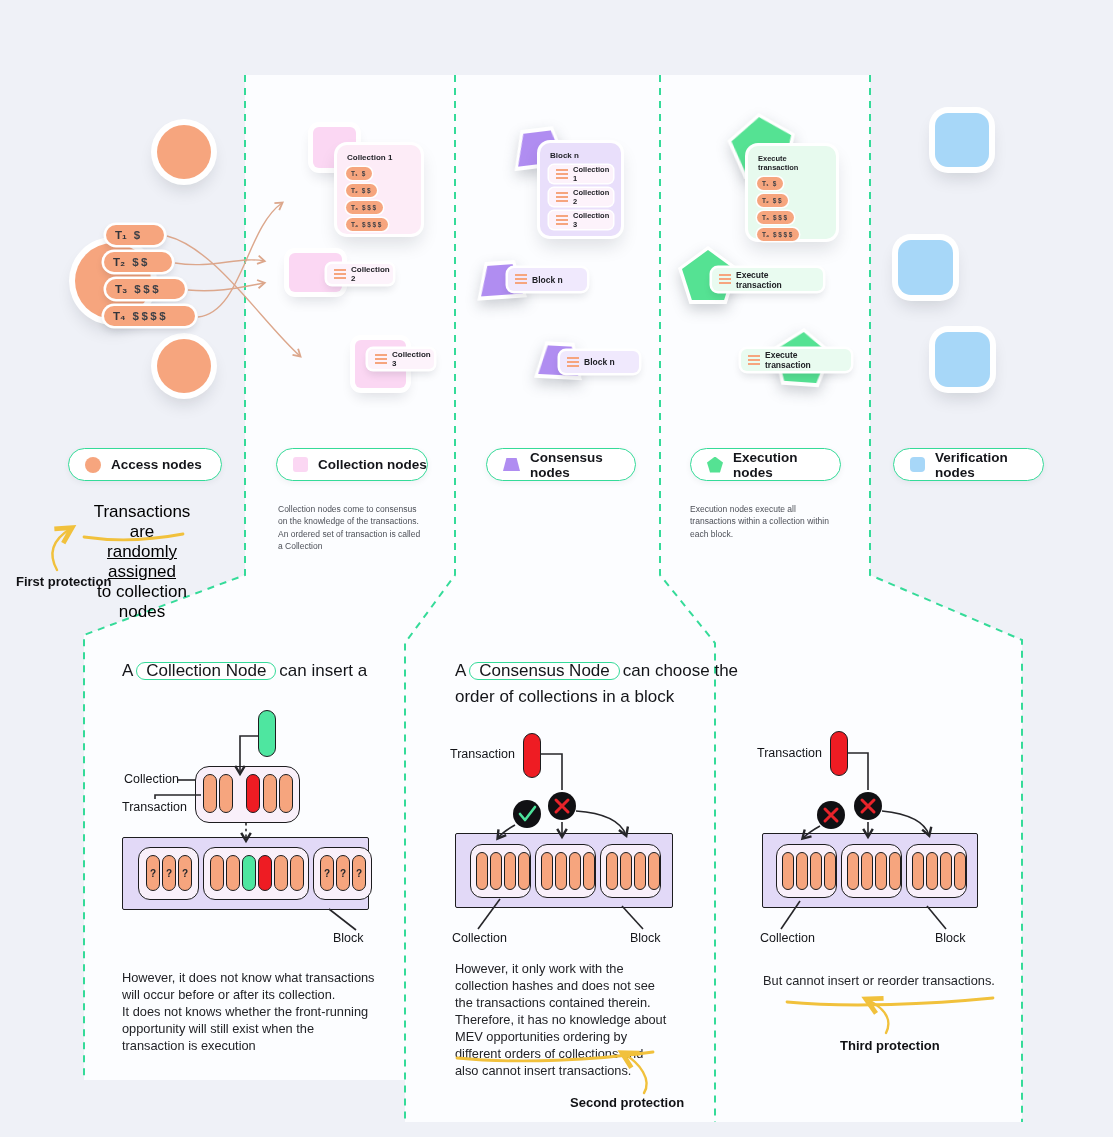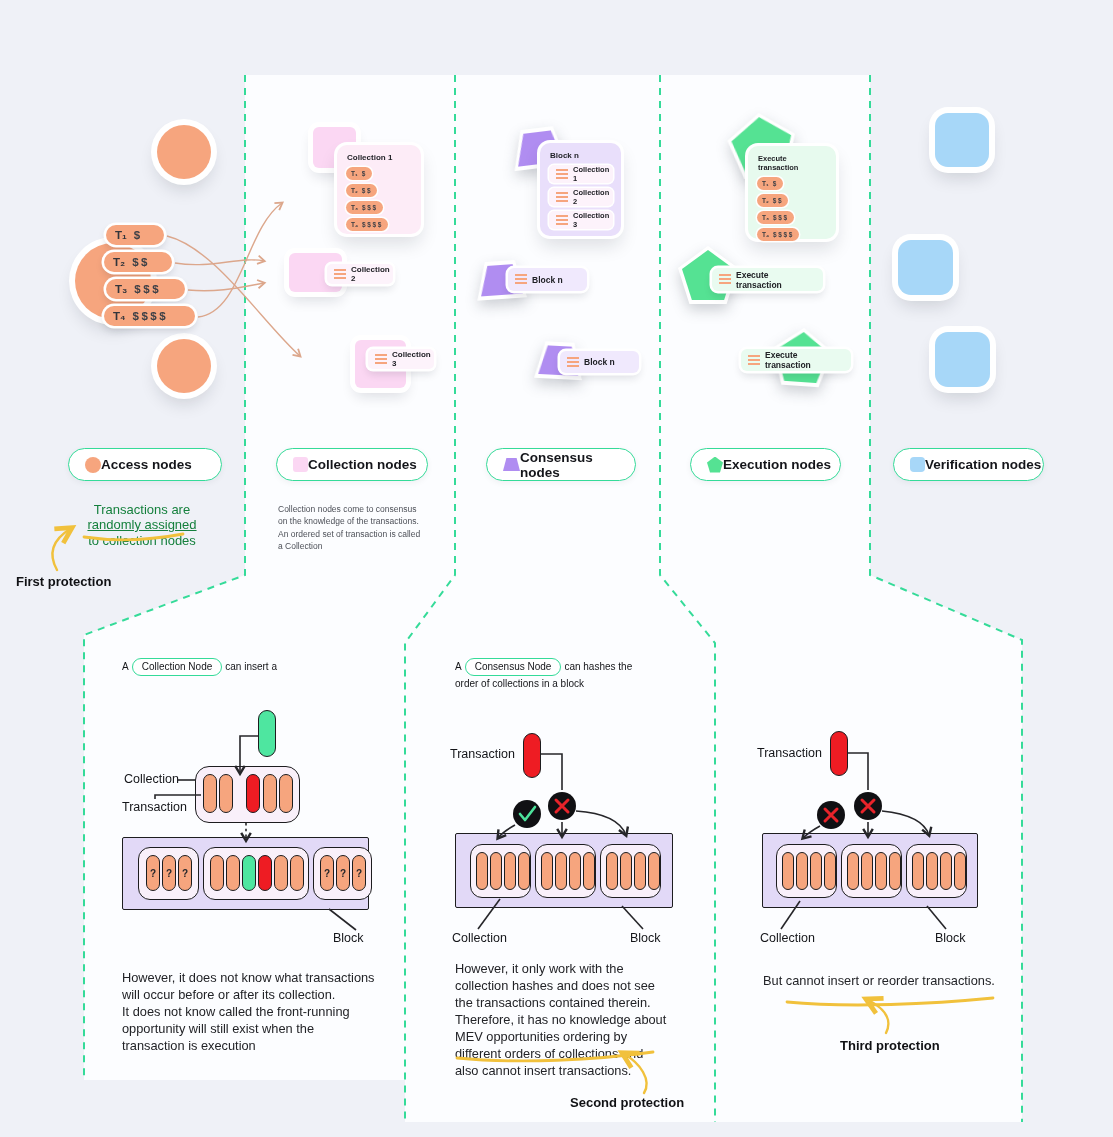--- a/index.html
+++ b/index.html
@@ -32,34 +32,34 @@
             box-shadow:0 0 0 1.5px rgba(255,255,255,.95);}
   .minipill .amt{letter-spacing:1.6px;}
   .chip{display:flex;align-items:center;gap:5px;border-radius:5px;background:#fdf3fb;
         box-shadow:0 0 0 2.5px #fff,0 5px 9px rgba(17,24,39,.13);
         font-size:8px;font-weight:600;color:#202126;padding:0 7px;box-sizing:border-box;}
   .chip.lav{background:#f0e9fd;border-radius:6px;font-size:8.5px;}
   .chip.mint{background:#e9fbf0;border-radius:6px;font-size:8.5px;}
   .list-icon{width:12px;height:11px;flex:0 0 auto;
              background:repeating-linear-gradient(to bottom,#f6a57e 0 2px,rgba(0,0,0,0) 2px 4px);}
   
-  .legend{display:flex;align-items:center;gap:0;background:#fff;border:1.6px solid #35db99;border-radius:17px;
+  .legend{display:flex;align-items:center;gap:10px;background:#fff;border:1.6px solid #35db99;border-radius:17px;
           height:33px;padding:0 0 0 16px;box-sizing:border-box;font-size:13.5px;font-weight:700;color:#14151a;
           box-shadow:0 2px 6px rgba(17,24,39,.05);}
   .ic-circle{width:16px;height:16px;border-radius:50%;background:#f6a57e;flex:0 0 auto;}
   .ic-square{width:15px;height:15px;border-radius:3px;background:#fbd7f3;flex:0 0 auto;}
   .ic-trap{width:17px;height:13px;background:#b08df1;clip-path:polygon(20% 0,80% 0,100% 100%,0 100%);flex:0 0 auto;}
   .ic-pent{width:16px;height:16px;background:#55e293;clip-path:polygon(50% 0,100% 38%,81% 100%,19% 100%,0 38%);flex:0 0 auto;}
   .ic-bsq{width:15px;height:15px;border-radius:4px;background:#a7d7f8;flex:0 0 auto;}
   
-  .cap1{width:120px;text-align:center;font-size:13px;line-height:1.18;color:#15803d;}
+  .cap1{width:120px;text-align:center;font-size:17px;line-height:1.18;color:#000000;}
   .cap1 .ul{text-decoration:underline;}
   .desc{font-size:8.5px;line-height:1.45;color:#4d5058;}
   
-  .h2line{font-size:10px;line-height:1.55;color:#141519;white-space:nowrap;}
+  .h2line{font-size:17px;line-height:1.55;color:#141519;white-space:nowrap;}
   .badge{display:inline-block;border:1.5px solid #35db99;border-radius:999px;padding:0 9px;line-height:16px;margin:0 3px;background:#fff;}
   .lbl{font-size:12.5px;color:#141519;white-space:nowrap;}
   .blockbox{background:#e2d9f7;border:1.6px solid #1d1d1f;border-radius:2px;}
   .cchip{position:absolute;background:#f9f0fa;border:1.5px solid #1d1d1f;border-radius:12px;}
   .collbox{background:#f9f0fa;border:1.6px solid #1d1d1f;border-radius:14px;}
   .dpill{position:absolute;border:1.4px solid #1d1d1f;border-radius:7px;background:#f6a57e;box-sizing:border-box;}
   .dpill.red{background:#ee1c23;}.dpill.green{background:#4ee6a0;}
   .q{display:flex;align-items:center;justify-content:center;font-size:10px;font-weight:700;color:#26272b;}
   .tallpill{border:1.6px solid #1d1d1f;border-radius:9px;box-sizing:border-box;}
   .footer{font-size:12.8px;line-height:1.33;color:#222327;white-space:nowrap;}
@@ -255,20 +255,25 @@
     <div>Transactions are</div>
     <div class="ul">randomly assigned</div>
     <div>to collection nodes</div>
   </div>
   <div class="abs desc" style="left:278px;top:503px;width:160px">
     <div>Collection nodes come to consensus</div>
     <div>on the knowledge of the transactions.</div>
     <div>An ordered set of transaction is called</div>
     <div>a Collection</div>
   </div>
+  <div class="abs desc" style="left:690px;top:503px;width:165px">
+    <div>Execution nodes execute all</div>
+    <div>transactions within a collection within</div>
+    <div>each block.</div>
+  </div>
   <div class="abs prot" style="left:16px;top:574px">First protection</div>
 
   <div class="abs h2line" style="left:122px;top:658px">
     <div><span>A</span><span class="badge">Collection Node</span><span>can insert a</span></div>
   </div>
   <div class="abs tallpill" style="left:258px;top:710px;width:18px;height:47px;background:#4ee6a0"></div>
   <div class="abs lbl" style="left:124px;top:772px">Collection</div>
   <div class="abs lbl" style="left:122px;top:800px">Transaction</div>
   <div class="abs collbox" style="left:195px;top:766px;width:103px;height:55px">
     <div class="dpill" style="left:7px;top:7px;width:14px;height:39px"></div>
@@ -306,27 +311,27 @@
         </div>
       <div class="dpill q" style="left:38px;top:7px;width:14px;height:36px">
           <span>?</span>
         </div>
     </div>
   </div>
   <div class="abs lbl" style="left:333px;top:931px">Block</div>
   <div class="abs footer" style="left:122px;top:969px">
     <div>However, it does not know what transactions</div>
     <div>will occur before or after its collection.</div>
-    <div>It does not know called the front-running</div>
+    <div>It does not knows whether the front-running</div>
     <div>opportunity will still exist when the</div>
     <div>transaction is execution</div>
   </div>
 
   <div class="abs h2line" style="left:455px;top:658px">
-    <div><span>A</span><span class="badge">Consensus Node</span><span>can hashes the</span></div>
+    <div><span>A</span><span class="badge">Consensus Node</span><span>can choose the</span></div>
     <div>order of collections in a block</div>
   </div>
   <div class="abs lbl" style="left:450px;top:747px">Transaction</div>
   <div class="abs tallpill" style="left:523px;top:733px;width:18px;height:45px;background:#ee1c23"></div>
   <div class="abs blockbox" style="left:455px;top:833px;width:216px;height:73px">
     <div class="cchip" style="left:14px;top:10px;width:59px;height:52px">
       <div class="dpill" style="left:5px;top:7px;width:12px;height:38px"></div>
       <div class="dpill" style="left:19px;top:7px;width:12px;height:38px"></div>
       <div class="dpill" style="left:33px;top:7px;width:12px;height:38px"></div>
       <div class="dpill" style="left:47px;top:7px;width:12px;height:38px"></div>

